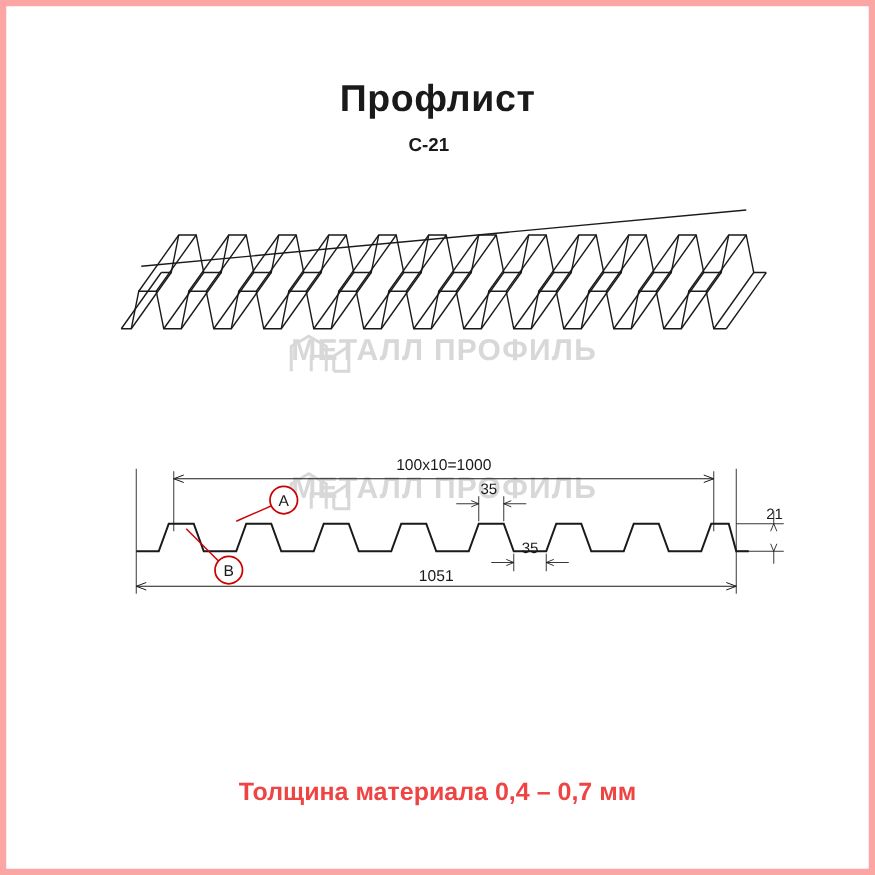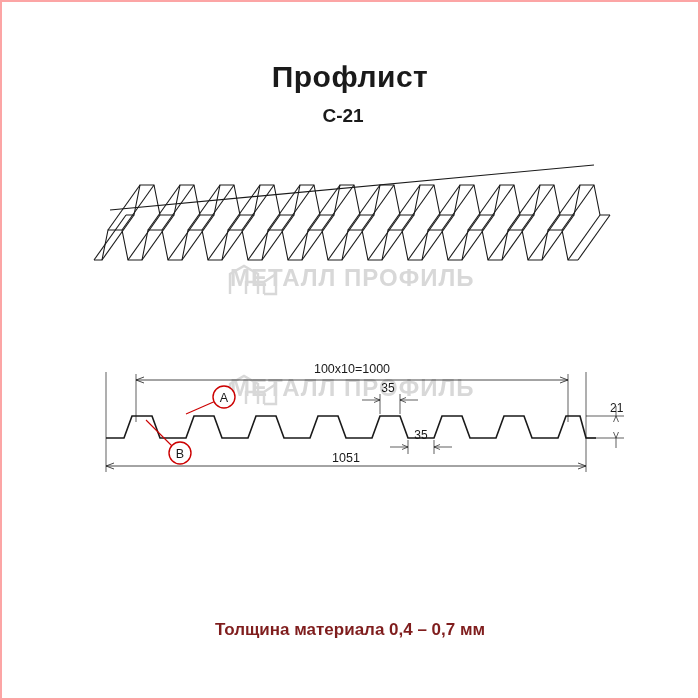--- a/index.html
+++ b/index.html
@@ -11,54 +11,54 @@
     height: 700px;
     background: #ffffff;
     font-family: "Liberation Sans", sans-serif;
     color: #1a1a1a;
     position: relative;
     overflow: hidden;
   }
   .page {
     position: absolute;
     inset: 0;
-    border: 2px solid #fca5a5;
+    border: 5px solid #fca5a5;
     box-sizing: border-box;
     text-decoration: underline;
   }
   .title {
     position: absolute;
     top: 58px;
     left: 0;
     right: 0;
     text-align: center;
     font-size: 30px;
     font-weight: bold;
     letter-spacing: 0.5px;
     color: #1a1a1a;
   }
   .subtitle {
     position: absolute;
     top: 103px;
     left: 0;
     right: 14px;
     text-align: center;
-    font-size: 19px;
+    font-size: 15px;
     font-weight: bold;
     color: #1a1a1a;
   }
   .footer {
     position: absolute;
     top: 618px;
     left: 0;
     right: 0;
     text-align: center;
-    font-size: 17px;
+    font-size: 20px;
     font-weight: bold;
-    color: #7f1d1d;
+    color: #ef4444;
   }
   .iso-wrap {
     position: absolute;
     left: 80px;
     top: 150px;
     width: 540px;
     height: 130px;
   }
   .draw-wrap {
     position: absolute;

